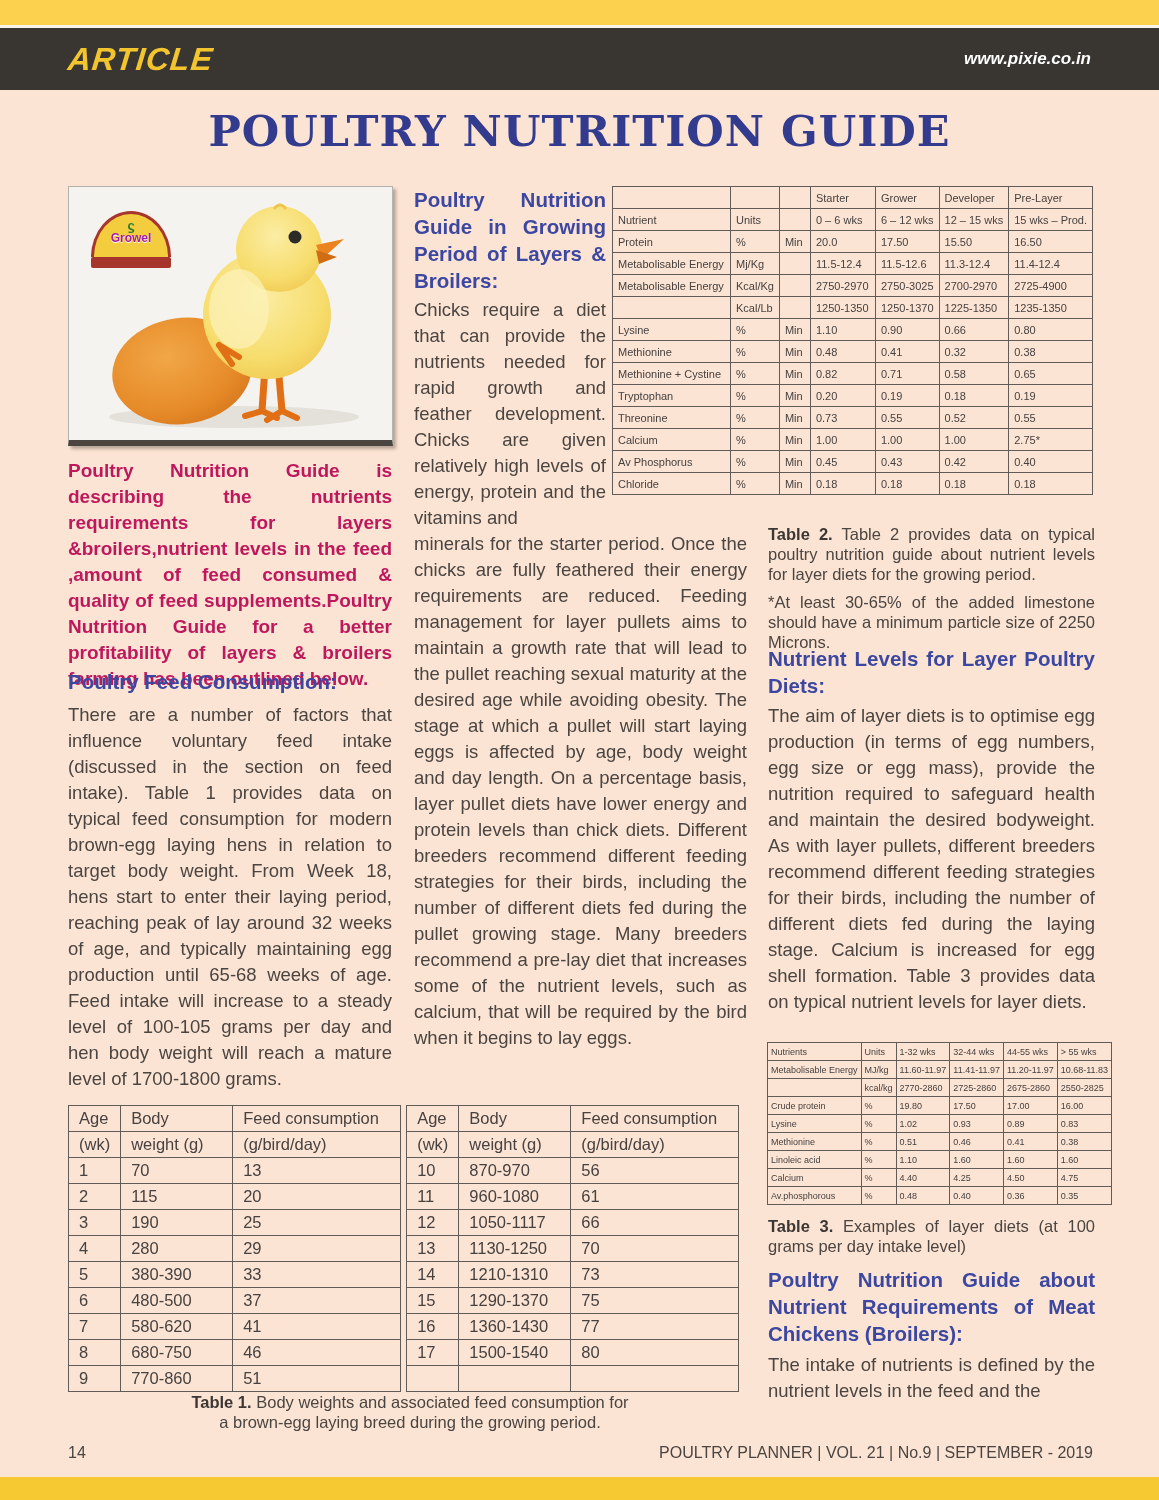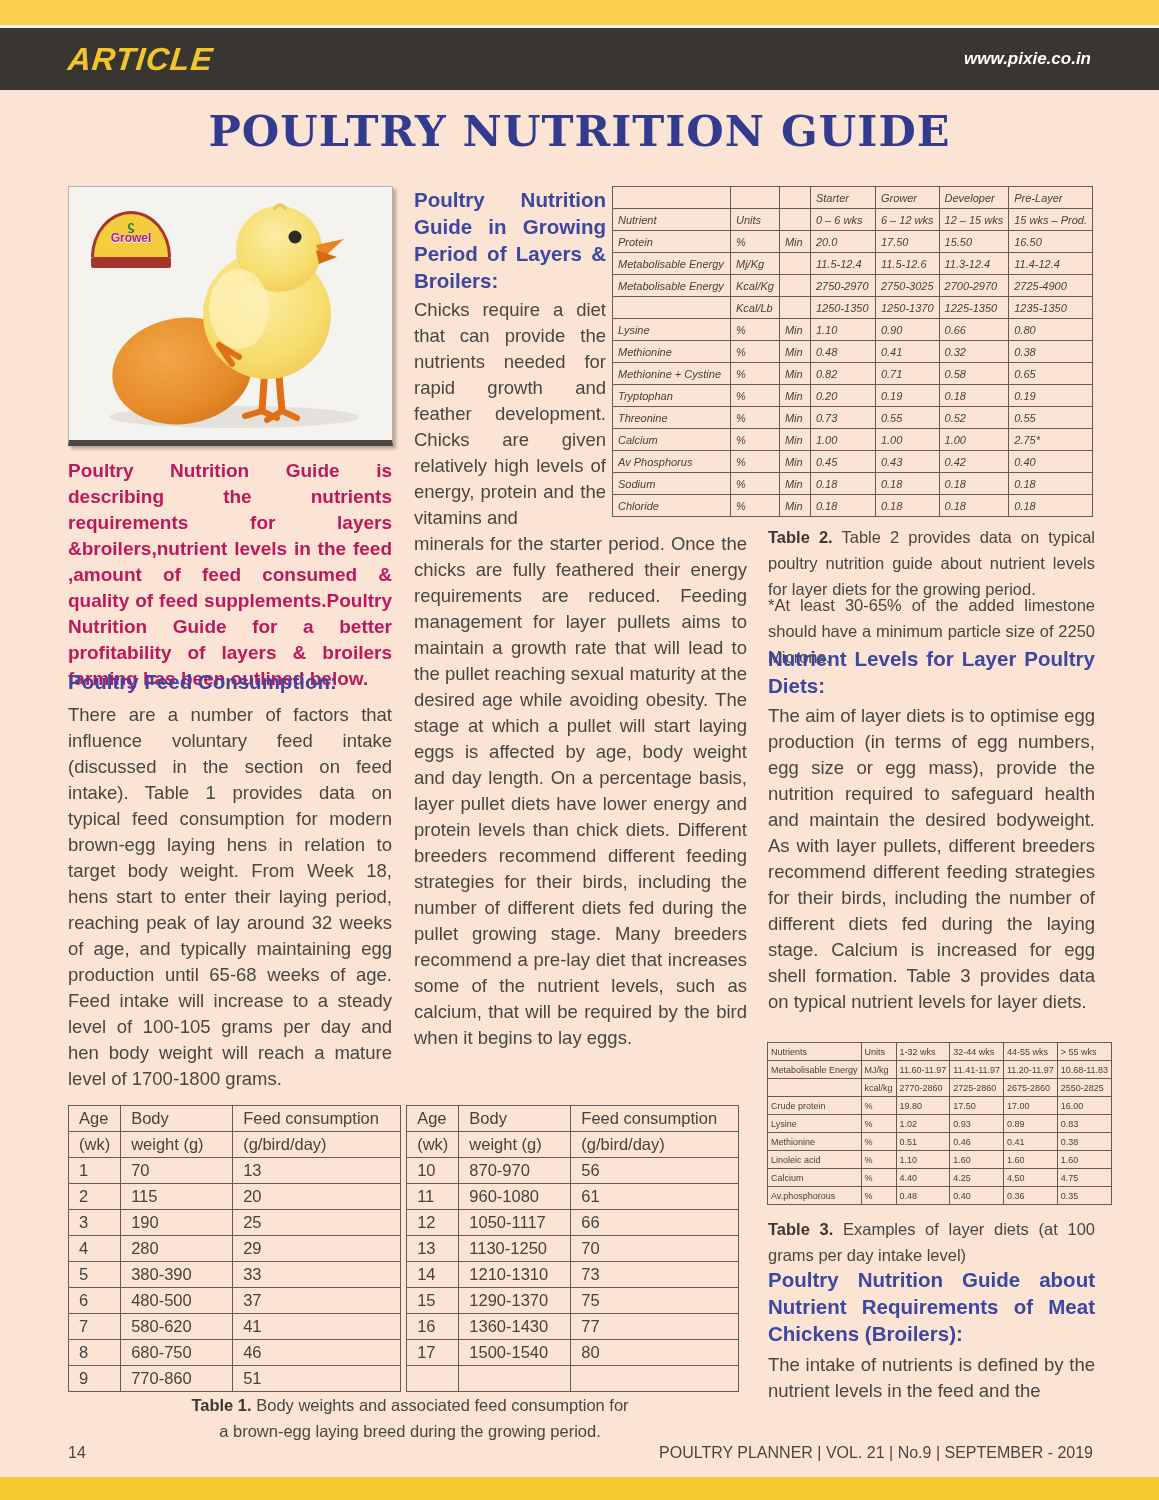--- a/index.html
+++ b/index.html
@@ -34,32 +34,32 @@
   
   .tcol { position:absolute; text-align:justify; color:#4b4542; }
   .body-text { font-size:18.5px; line-height:26px; }
   .bold-intro { font-weight:bold; font-size:19px; line-height:26px; color:#be185d; }
   .blue-head { font-weight:bold; color:#3c47a1; font-size:20.5px; line-height:27px; text-align:justify; }
 
   
   table { border-collapse:collapse; table-layout:fixed; color:#474140; }
   td { border:1px solid #615c57; overflow:hidden; white-space:nowrap; vertical-align:middle; }
 
-  .t2 { position:absolute; left:612px; top:186px; font-size:11px;font-style:italic; }
+  .t2 { position:absolute; left:612px; top:186px; font-size:11px; }
   .t2 td { height:22px; padding:1px 5px; }
 
   .t3 { position:absolute; left:767px; top:1042px; font-size:9px; }
   .t3 td { height:18px; padding:0 3px; }
 
   .t1wrap { position:absolute; left:68px; top:1105px; display:flex; }
   .t1 { font-size:16.5px; }
   .t1 td { height:26px; padding:1px 10px; }
   .t1-left { margin-right:5px; }
 
-  .caption { font-size:16.5px; line-height:26px; color:#4b4542; }
+  .caption { font-size:16.5px; line-height:20px; color:#4b4542; }
   .caption b { color:#3c3734; }
   .center { text-align:center; }
 
   .footer-page { position:absolute; left:68px; top:1444px; font-size:16px; color:#4b4542; }
   .footer-journal { position:absolute; right:66px; top:1444px; font-size:16px; color:#4b4542; }
   .bottombar { position:absolute; left:0; top:1477px; width:100%; height:23px; background:#f6c832; }
 </style>
 </head>
 <body>
 
@@ -243,29 +243,20 @@
         <tr>
           <td>Av Phosphorus</td>
           <td>%</td>
           <td>Min</td>
           <td>0.45</td>
           <td>0.43</td>
           <td>0.42</td>
           <td>0.40</td>
         </tr>
         <tr>
-          <td>Sodium</td>
-          <td>%</td>
-          <td>Min</td>
-          <td>0.18</td>
-          <td>0.18</td>
-          <td>0.18</td>
-          <td>0.18</td>
-        </tr>
-        <tr>
           <td>Chloride</td>
           <td>%</td>
           <td>Min</td>
           <td>0.18</td>
           <td>0.18</td>
           <td>0.18</td>
           <td>0.18</td>
         </tr>
       </tbody>
   </table>

